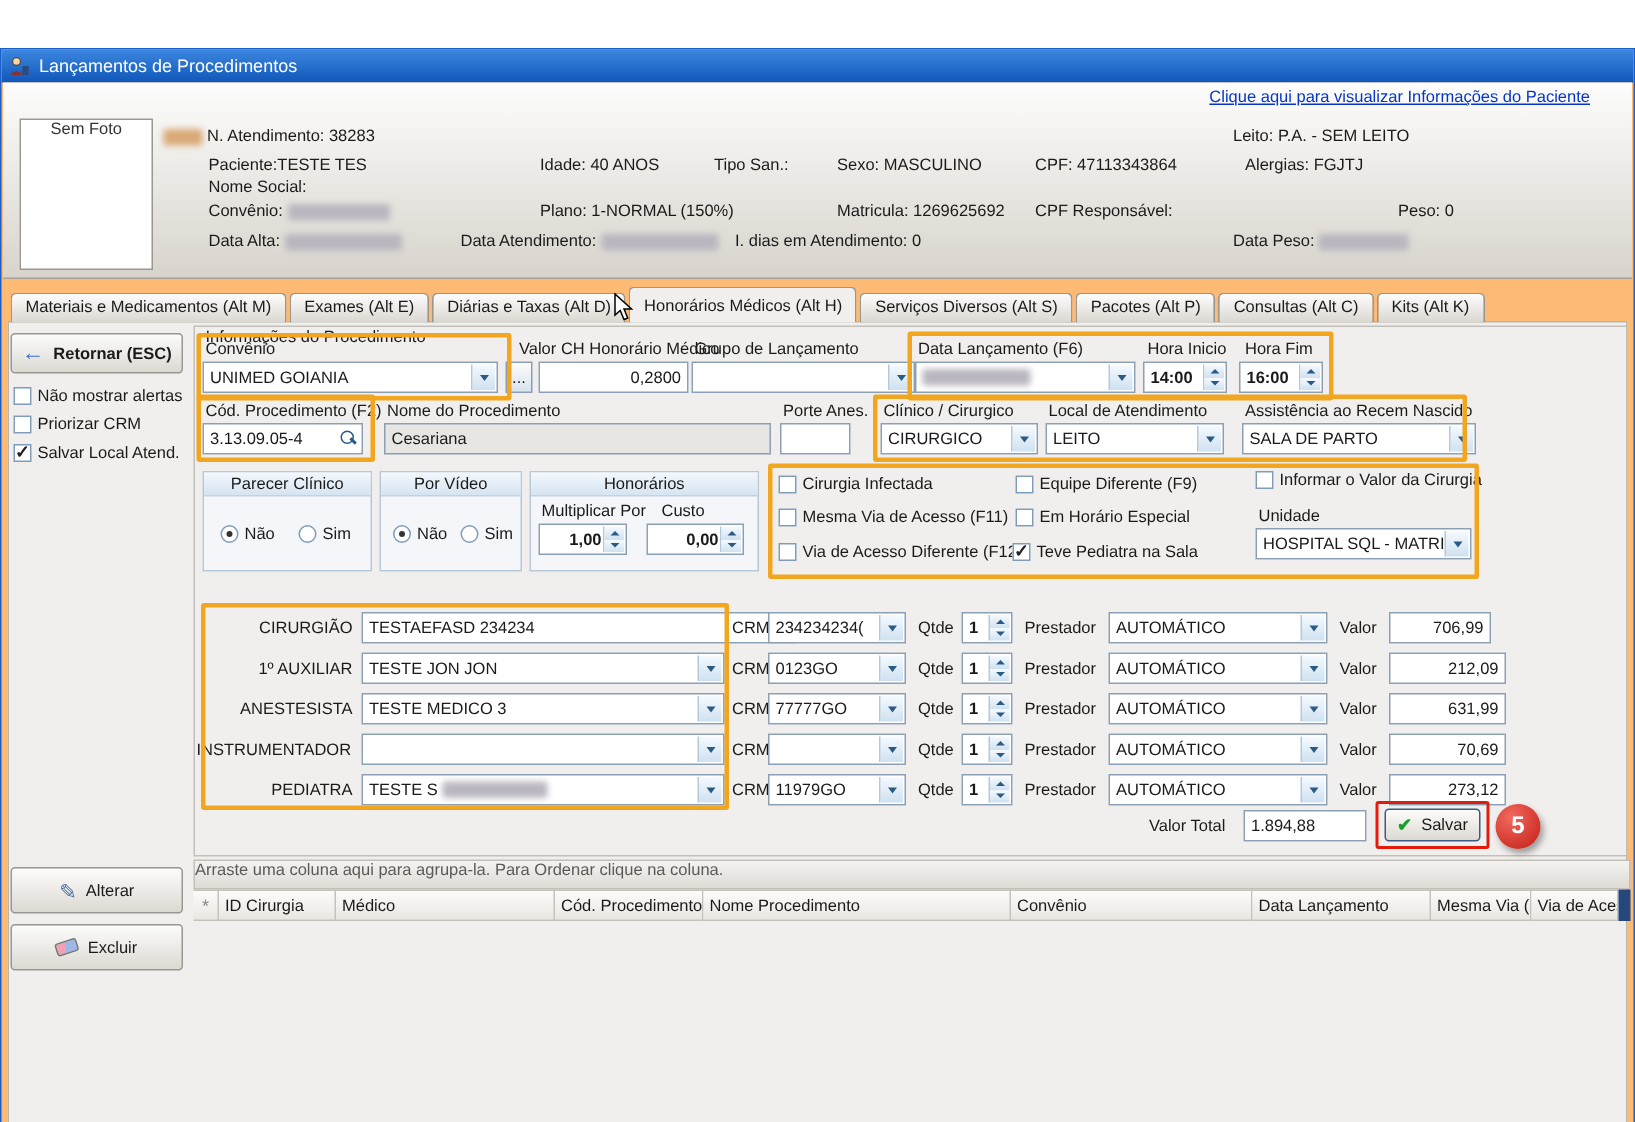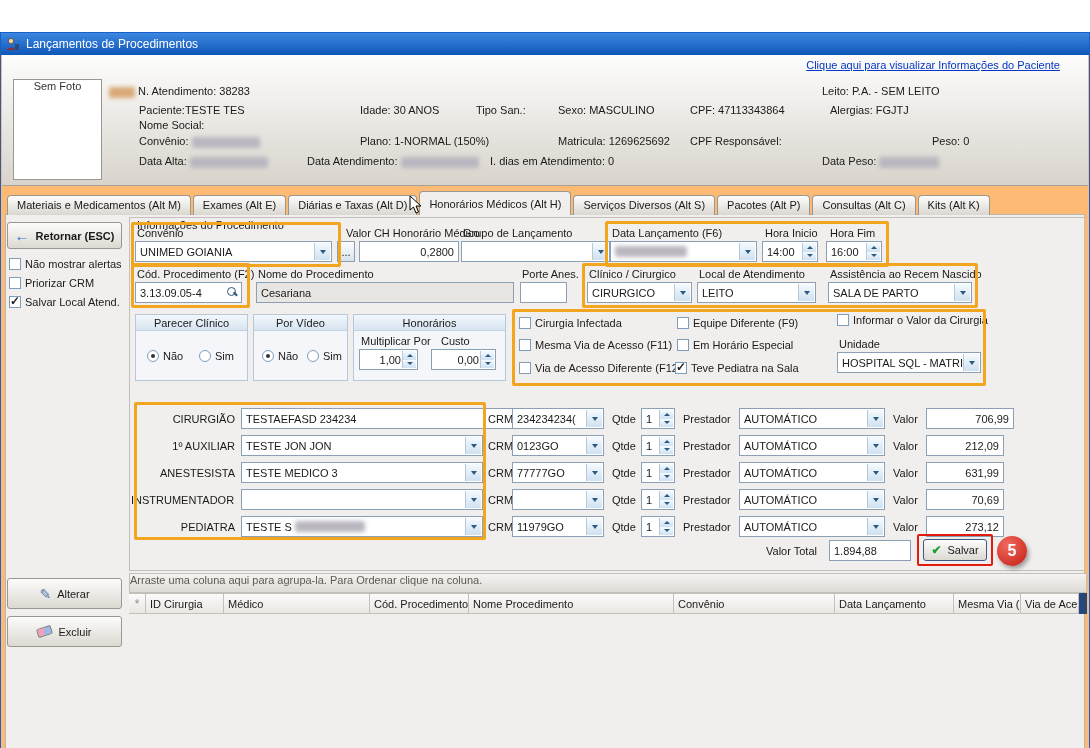--- a/index.html
+++ b/index.html
@@ -52,21 +52,21 @@
     padding:0 18px 0 4px; overflow:hidden; white-space:nowrap; }
   .combo .arrow-btn { position:absolute; right:1px; top:1px; bottom:1px; width:16px;
     background:linear-gradient(#f5fafe,#cfe1f1); border-left:1px solid #b6c9da; display:flex; align-items:center; justify-content:center; }
   .arr { width:0; height:0; border-left:3.5px solid transparent; border-right:3.5px solid transparent; border-top:4px solid #2b5a83; }
 
   .tb { position:absolute; height:21px; background:#fff; border:1px solid #8ba0b5; display:flex; align-items:center;
     padding:0 4px; overflow:hidden; white-space:nowrap; }
   .tb.right { justify-content:flex-end; }
   .tb.disabled { background:#e8e6e2; }
 
-  .spin { padding-right:16px; }
+  .spin { padding-right:16px;font-weight:bold; }
   .spin-btns { position:absolute; right:1px; top:1px; bottom:1px; width:14px; display:flex; flex-direction:column; border-left:1px solid #b6c9da; }
   .spin-btns span { flex:1; background:linear-gradient(#f5fafe,#cfe1f1); display:flex; align-items:center; justify-content:center; }
   .su::after { content:""; border-left:3px solid transparent; border-right:3px solid transparent; border-bottom:3.5px solid #2b5a83; }
   .sd::after { content:""; border-left:3px solid transparent; border-right:3px solid transparent; border-top:3.5px solid #2b5a83; }
 
   .mini-btn { position:absolute; height:21px; background:linear-gradient(#fcfcfb,#d7e3ef); border:1px solid #8ba0b5;
     display:flex; align-items:center; justify-content:center; }
 
   .mag { width:11px; height:11px; position:absolute; right:3px; top:4px; }
   .mag::before { content:""; position:absolute; left:0; top:0; width:7px; height:7px; border:1.5px solid #2b5a83; border-radius:50%; }
@@ -110,21 +110,21 @@
   <div class="header-panel">
     <a class="link">Clique aqui para visualizar Informações do Paciente</a>
     <div class="semfoto">
         <span>Sem Foto</span>
       </div>
 
     <div class="lbl" style="left:107px;top:30px"><span class="blur-i blur-o" style="width:26px"></span><span class="val">N. Atendimento:</span><span class="val">38283</span></div>
     <div class="lbl" style="left:820px;top:30px"><span>Leito:</span><span class="val">P.A. - SEM LEITO</span></div>
 
     <div class="lbl" style="left:137px;top:49px"><span>Paciente:</span><span class="val tight">TESTE TES</span></div>
-    <div class="lbl" style="left:358px;top:49px"><span>Idade:</span><span class="val">30 ANOS</span></div>
+    <div class="lbl" style="left:358px;top:49px"><span>Idade:</span><span class="val">40 ANOS</span></div>
     <div class="lbl" style="left:474px;top:49px"><span>Tipo San.:</span><span class="val"></span></div>
     <div class="lbl" style="left:556px;top:49px"><span>Sexo:</span><span class="val">MASCULINO</span></div>
     <div class="lbl" style="left:688px;top:49px"><span>CPF:</span><span class="val">47113343864</span></div>
     <div class="lbl" style="left:828px;top:49px"><span>Alergias:</span><span class="val">FGJTJ</span></div>
 
     <div class="lbl" style="left:137px;top:64px"><span>Nome Social:</span></div>
 
     <div class="lbl" style="left:137px;top:80px"><span>Convênio:</span> <span class="blur-i" style="width:68px"></span></div>
     <div class="lbl" style="left:358px;top:80px"><span>Plano:</span><span class="val">1-NORMAL (150%)</span></div>
     <div class="lbl" style="left:556px;top:80px"><span>Matricula:</span><span class="val">1269625692</span></div>
@@ -250,21 +250,21 @@
     <span class="arrow-btn">
         <span class="arr"></span>
       </span>
   </div>
   <div class="combo" style="left:696px;top:249px;width:119px">
     <span>LEITO</span>
     <span class="arrow-btn">
         <span class="arr"></span>
       </span>
   </div>
-  <div class="combo" style="left:827px;top:249px;width:144px">
+  <div class="combo" style="left:827px;top:249px;width:156px">
     <span>SALA DE PARTO</span>
     <span class="arrow-btn">
         <span class="arr"></span>
       </span>
   </div>
 
   <div class="gbox" style="left:134px;top:281px;width:113px;height:67px">
     <div class="ghead">Parecer Clínico</div>
   </div>
   <label class="rb checked" style="left:146px;top:317px">
@@ -367,21 +367,21 @@
       </span>
     </div>
   <div class="lbl" style="left:682px;top:380px">Prestador</div>
   <div class="combo" style="left:738px;top:375px;width:146px">
       <span>AUTOMÁTICO</span>
       <span class="arrow-btn">
         <span class="arr"></span>
       </span>
     </div>
   <div class="lbl" style="left:892px;top:380px">Valor</div>
-  <div class="tb right" style="left:925px;top:375px;width:88px">
+  <div class="tb right" style="left:925px;top:375px;width:68px">
       <span>706,99</span>
     </div>
 
   <div class="lbl" style="left:130px;top:407px;width:104px;text-align:right">1º AUXILIAR</div>
   <div class="combo" style="left:240px;top:402px;width:242px">
       <span>TESTE JON JON</span>
       <span class="arrow-btn">
         <span class="arr"></span>
       </span>
     </div>

